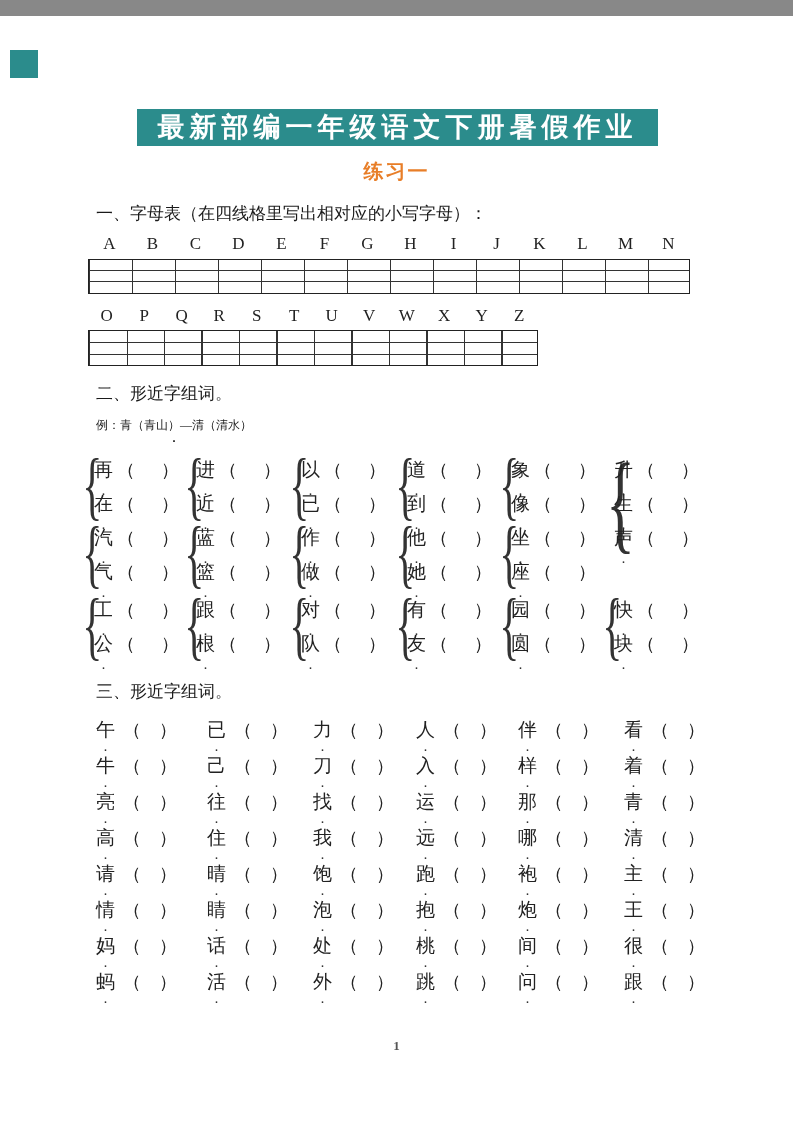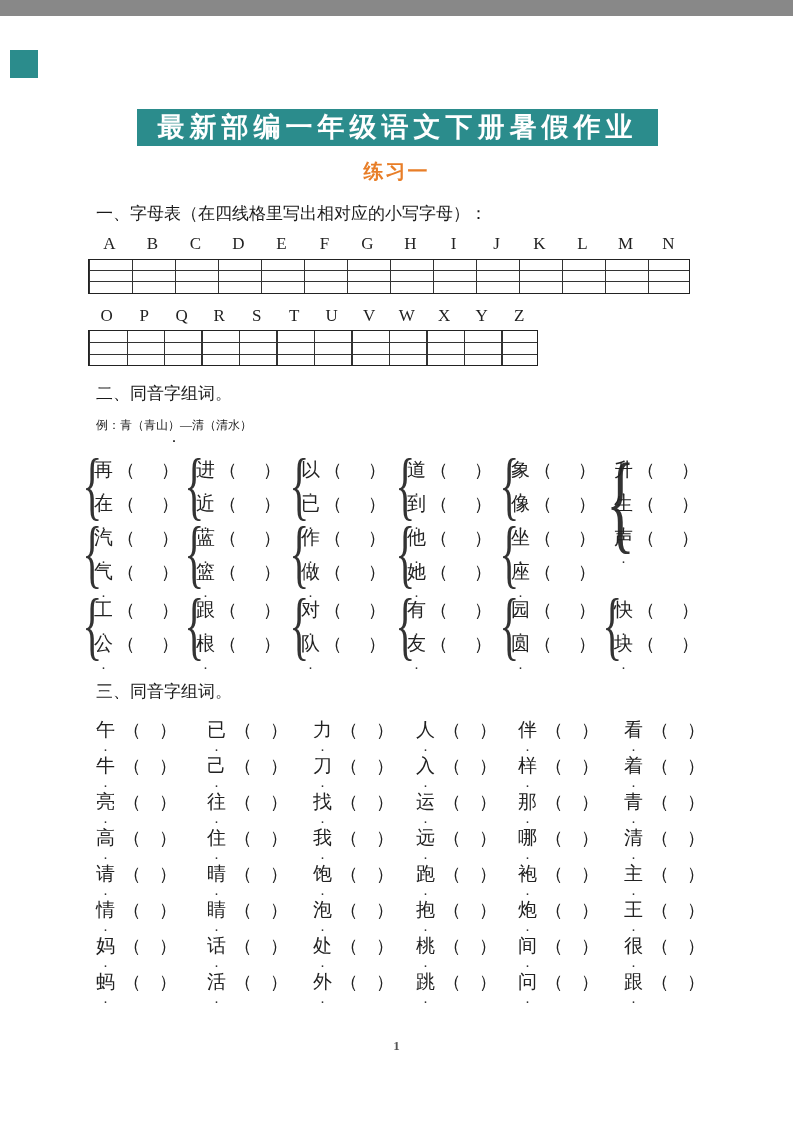--- a/index.html
+++ b/index.html
@@ -101,21 +101,21 @@
     <span>T</span>
     <span>U</span>
     <span>V</span>
     <span>W</span>
     <span>X</span>
     <span>Y</span>
     <span>Z</span>
   </div>
   <div id="grid2" class="abs fourline"></div>
 
-  <div class="abs sec-header" style="left:96px;top:366px">二、同音字组词。</div>
+  <div class="abs sec-header" style="left:96px;top:366px">二、形近字组词。</div>
   <div id="example" class="abs" style="left:96px;top:401px"><span>例：</span><span class="dot">青</span><span>（青山）—</span><span class="dot">清</span><span>（清水）</span></div>
 
   <div class="g2" style="left:78px;top:437px">
     <span class="brace">{</span>
     <div class="ln"><b class="ch dot">再</b><i class="bl">（　）</i></div>
     <div class="ln"><b class="ch dot">在</b><i class="bl">（　）</i></div>
   </div>
   <div class="g2" style="left:180px;top:437px">
     <span class="brace">{</span>
     <div class="ln"><b class="ch dot">进</b><i class="bl">（　）</i></div>
@@ -193,21 +193,21 @@
     <span class="brace">{</span>
     <div class="ln"><b class="ch dot">园</b><i class="bl">（　）</i></div>
     <div class="ln"><b class="ch dot">圆</b><i class="bl">（　）</i></div>
   </div>
   <div class="g2" style="left:598px;top:577px">
     <span class="brace">{</span>
     <div class="ln"><b class="ch dot">快</b><i class="bl">（　）</i></div>
     <div class="ln"><b class="ch dot">块</b><i class="bl">（　）</i></div>
   </div>
 
-  <div class="abs sec-header" style="left:96px;top:664px">三、同音字组词。</div>
+  <div class="abs sec-header" style="left:96px;top:664px">三、形近字组词。</div>
 
   <div class="r3" style="top:701px">
     <span class="cell" style="left:0"><b class="ch dot">午</b><i class="bl3">（　）</i></span>
     <span class="cell" style="left:111px"><b class="ch dot">已</b><i class="bl3">（　）</i></span>
     <span class="cell" style="left:217px"><b class="ch dot">力</b><i class="bl3">（　）</i></span>
     <span class="cell" style="left:320px"><b class="ch dot">人</b><i class="bl3">（　）</i></span>
     <span class="cell" style="left:422px"><b class="ch dot">伴</b><i class="bl3">（　）</i></span>
     <span class="cell" style="left:528px"><b class="ch dot">看</b><i class="bl3">（　）</i></span>
   </div>
   <div class="r3" style="top:737px">

